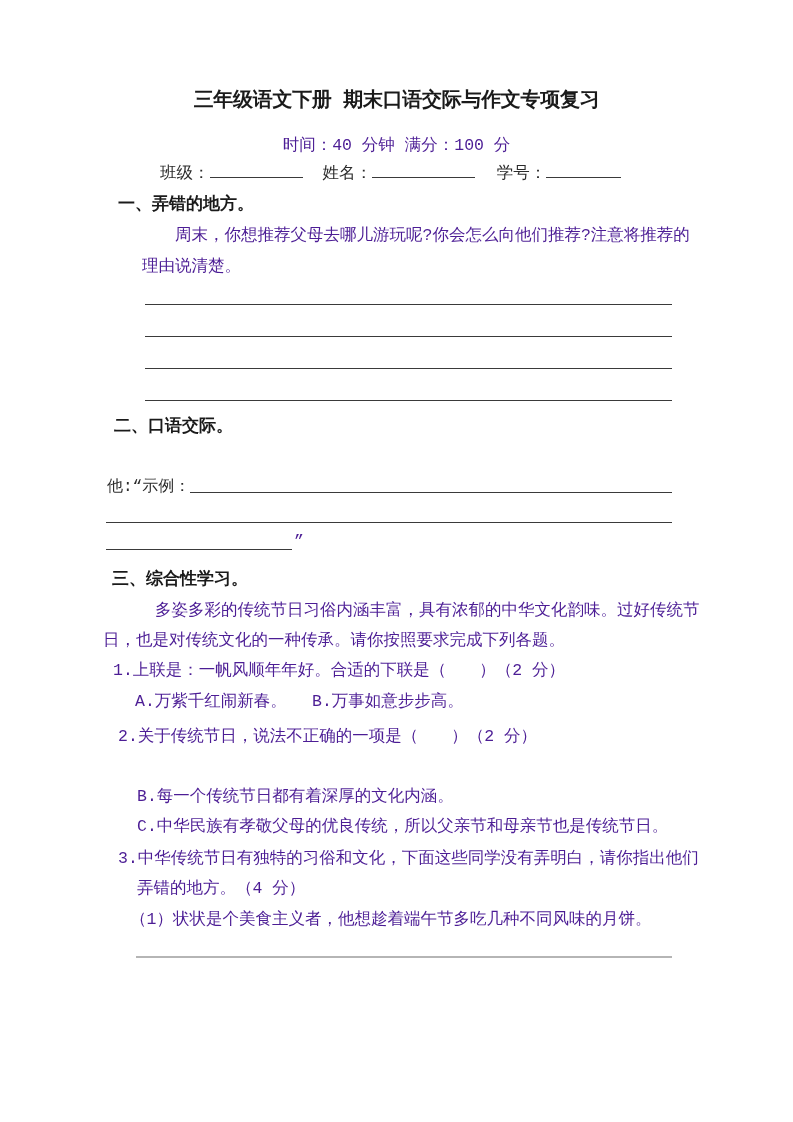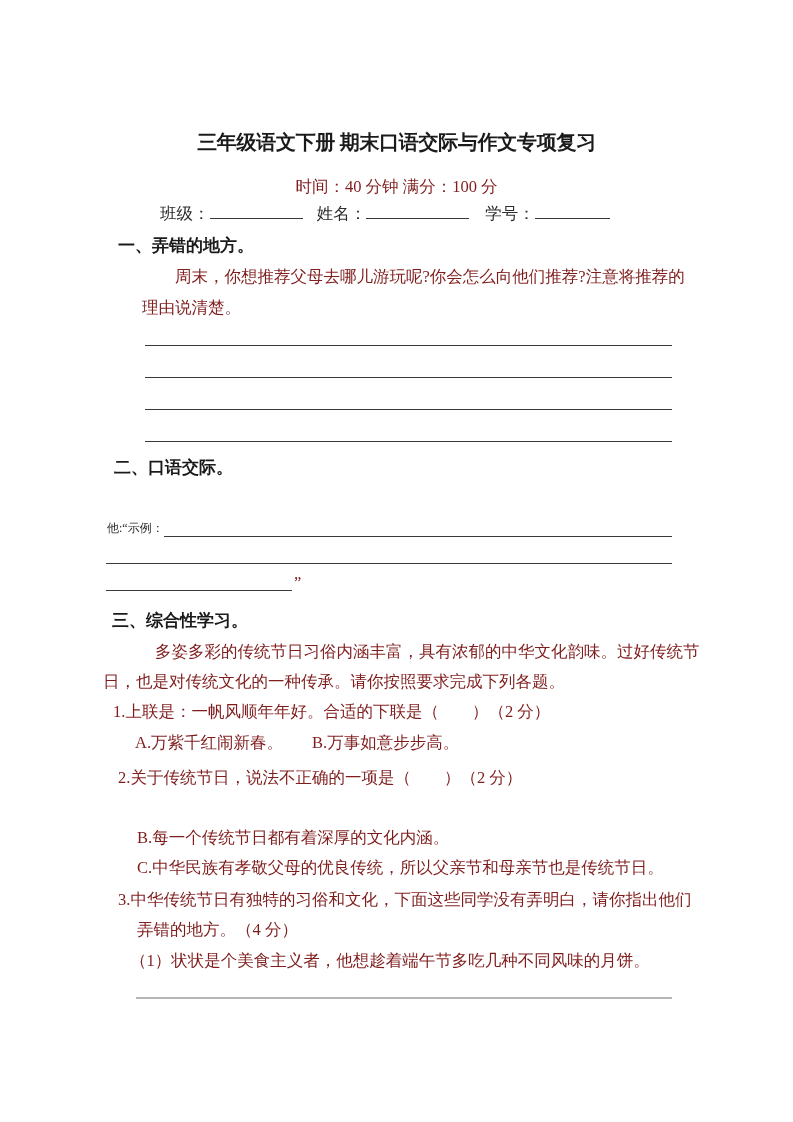--- a/index.html
+++ b/index.html
@@ -6,30 +6,29 @@
     margin: 0;
     padding: 0;
     background: #ffffff;
   }
   .page {
     position: relative;
     width: 793px;
     height: 984px;
     background: #ffffff;
     overflow: hidden;
-    font-family: Liberation Serif, serif;
+    font-family: Liberation Mono, monospace;
     color: #2b2b2b;
-    margin-top: 41px;
   }
   .t {
     position: absolute;
     font-size: 16.5px;
     line-height: 22px;
     white-space: nowrap;
-    color: #7f1d1d;
+    color: #4c1d95;
   }
   .title {
     left: 0; right: 0;
     text-align: center;
     font-size: 20px;
     font-weight: bold;
     color: #1a1a1a;
     letter-spacing: -0.3px;
   }
   .meta {
@@ -60,22 +59,22 @@
     position: absolute;
     height: 0;
     border-bottom: 1.4px solid #3a3a3a;
   }
   .blank.gray {
     border-bottom: 2px solid #b5b5b5;
   }
   .lnrow {
     position: absolute;
     display: flex;
-    align-items: center;
-    font-size: 12px;
+    align-items: flex-start;
+    font-size: 16px;
     line-height: 22px;
     white-space: nowrap;
   }
   .lnrow .fill {
     flex: 1;
     height: 16px;
     border-bottom: 1.4px solid #3a3a3a;
   }
 </style>
 </head>

